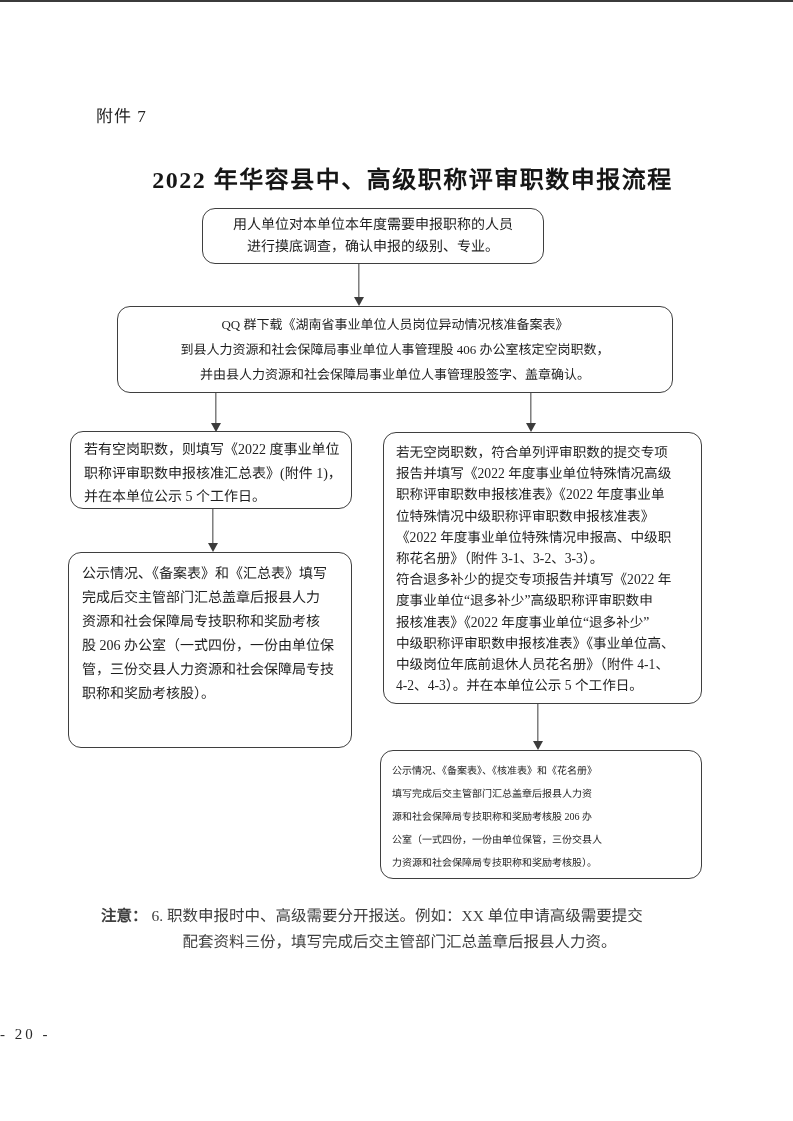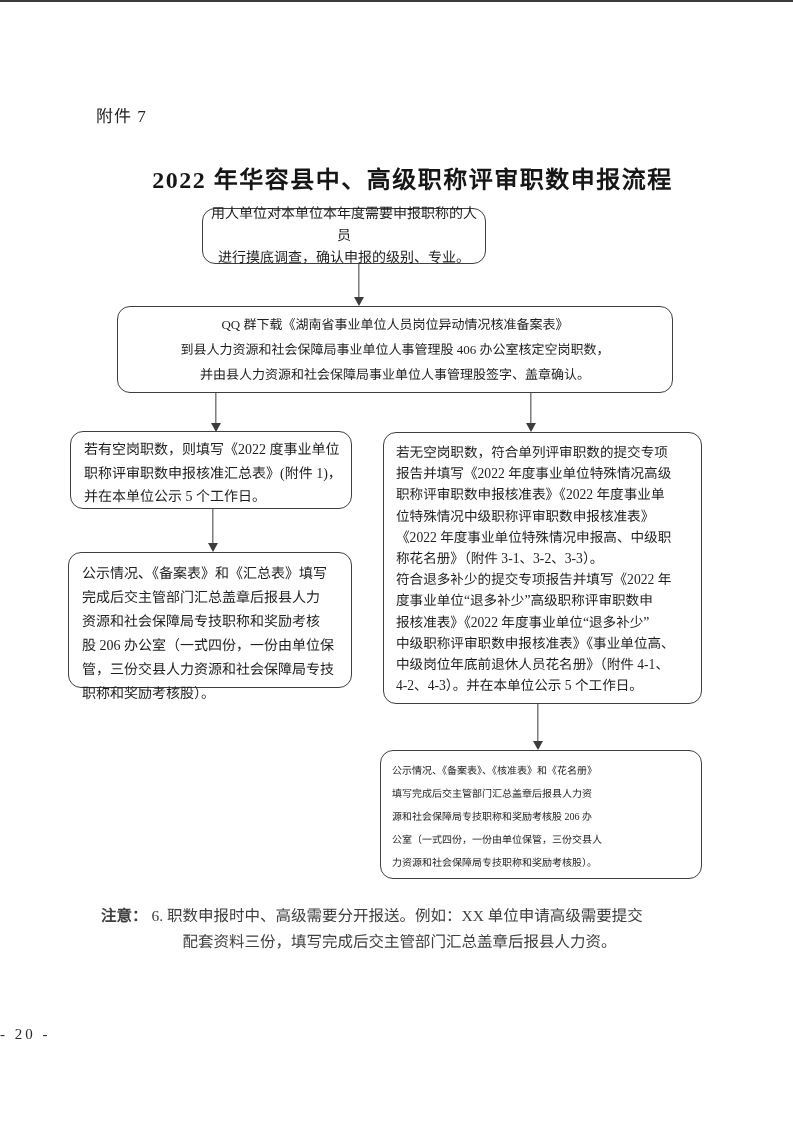--- a/index.html
+++ b/index.html
@@ -25,24 +25,24 @@
   }
 
   
   .fbox {
     position: absolute; box-sizing: border-box;
     border: 1.4px solid #3f3f3f; border-radius: 13px;
     background: #fff; color: #1e1e1e;
     white-space: pre-line;
   }
   .fbox.centered { display: flex; align-items: center; justify-content: center; text-align: center; }
-  .box-survey   { left: 202px; top: 208px; width: 284px; height: 56px; font-size: 14px; line-height: 22px; padding: 2px 6px; }
+  .box-survey   { left: 202px; top: 208px; width: 342px; height: 56px; font-size: 14px; line-height: 22px; padding: 2px 6px; }
   .box-download { left: 117px; top: 306px; width: 556px; height: 87px; font-size: 13px; line-height: 25px; padding: 2px 8px; }
   .box-hasvac   { left: 70px;  top: 431px; width: 282px; height: 78px; font-size: 14px; line-height: 23.5px; padding: 6px 8px 0 13px; }
-  .box-hasvac-submit { left: 68px; top: 552px; width: 284px; height: 136px; font-size: 14px; line-height: 24px; padding: 9px 8px 0 13px; }
+  .box-hasvac-submit { left: 68px; top: 552px; width: 284px; height: 196px; font-size: 14px; line-height: 24px; padding: 9px 8px 0 13px; }
   .box-novac    { left: 383px; top: 432px; width: 319px; height: 272px; font-size: 13.6px; line-height: 21.2px; padding: 9px 6px 0 12px; border-radius: 13px; }
   .box-novac-submit { left: 380px; top: 750px; width: 322px; height: 129px; font-size: 10px; line-height: 23px; padding: 8px 6px 16px 11px; }
 
   
   .arrow { position: absolute; width: 11px; }
   .arrow .stem {
     position: absolute; top: 0; bottom: 7px; left: 50%;
     width: 1.3px; transform: translateX(-50%);
     background: #3c3c3c;
   }

